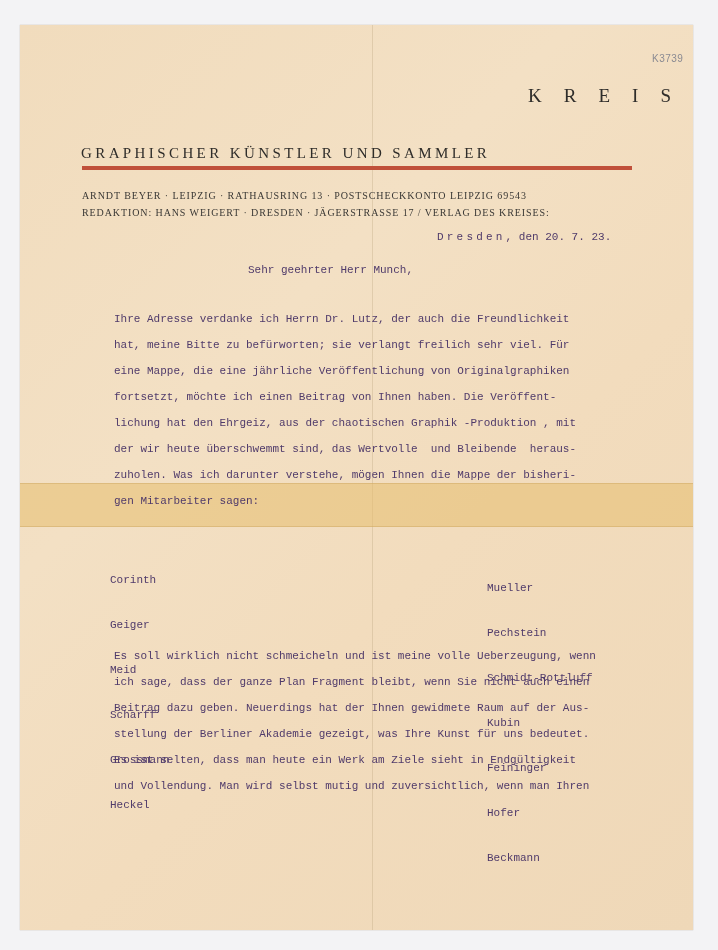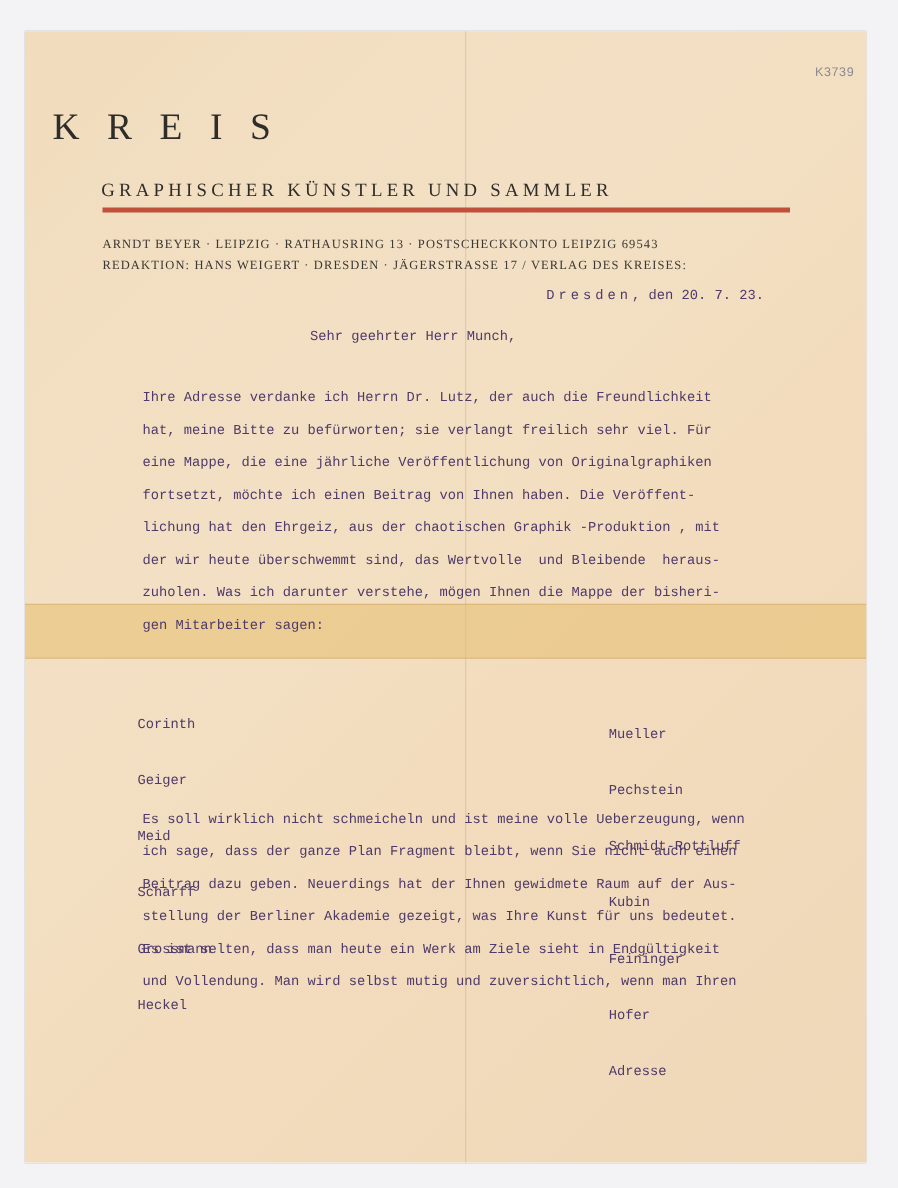--- a/index.html
+++ b/index.html
@@ -50,23 +50,23 @@
       font-family: Liberation Sans, sans-serif;
       font-size: 10px;
       color: #8a8a92;
       letter-spacing: 0.5px;
     }
     .letterhead-title {
       position: absolute;
       left: 0;
       width: 673px;
       top: 60px;
-      text-align: left;
+      text-align: right;
       font-family: "Liberation Serif", serif;
-      font-size: 30px;
+      font-size: 19px;
       letter-spacing: 22px;
       color: #2f2d2a;
       padding-left: 22px;
       box-sizing: border-box;
     }
     .letterhead-subtitle {
       position: absolute;
       left: 61px;
       top: 120px;
       font-family: "Liberation Serif", serif;
@@ -148,21 +148,21 @@
       <span class="name-item">Heckel</span>
     </div>
 
     <div class="typed names-right">
       <span class="name-item">Mueller</span>
       <span class="name-item">Pechstein</span>
       <span class="name-item">Schmidt-Rottluff</span>
       <span class="name-item">Kubin</span>
       <span class="name-item">Feininger</span>
       <span class="name-item">Hofer</span>
-      <span class="name-item">Adresse</span>
+      <span class="name-item">Beckmann</span>
     </div>
 
     <div class="typed para-line" style="top:626px">Es soll wirklich nicht schmeicheln und ist meine volle Ueberzeugung, wenn</div>
     <div class="typed para-line" style="top:652px">ich sage, dass der ganze Plan Fragment bleibt, wenn Sie nicht auch einen</div>
     <div class="typed para-line" style="top:678px">Beitrag dazu geben. Neuerdings hat der Ihnen gewidmete Raum auf der Aus-</div>
     <div class="typed para-line" style="top:704px">stellung der Berliner Akademie gezeigt, was Ihre Kunst für uns bedeutet.</div>
     <div class="typed para-line" style="top:730px">Es ist selten, dass man heute ein Werk am Ziele sieht in Endgültigkeit</div>
     <div class="typed para-line" style="top:756px">und Vollendung. Man wird selbst mutig und zuversichtlich, wenn man Ihren</div>
   </div>
 </div>

